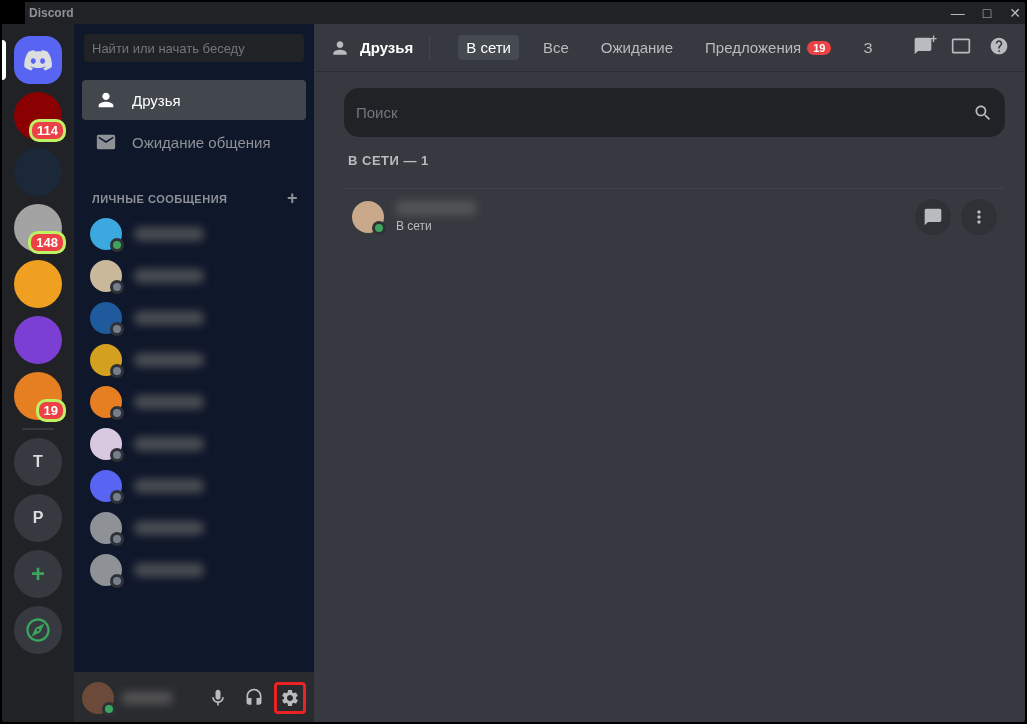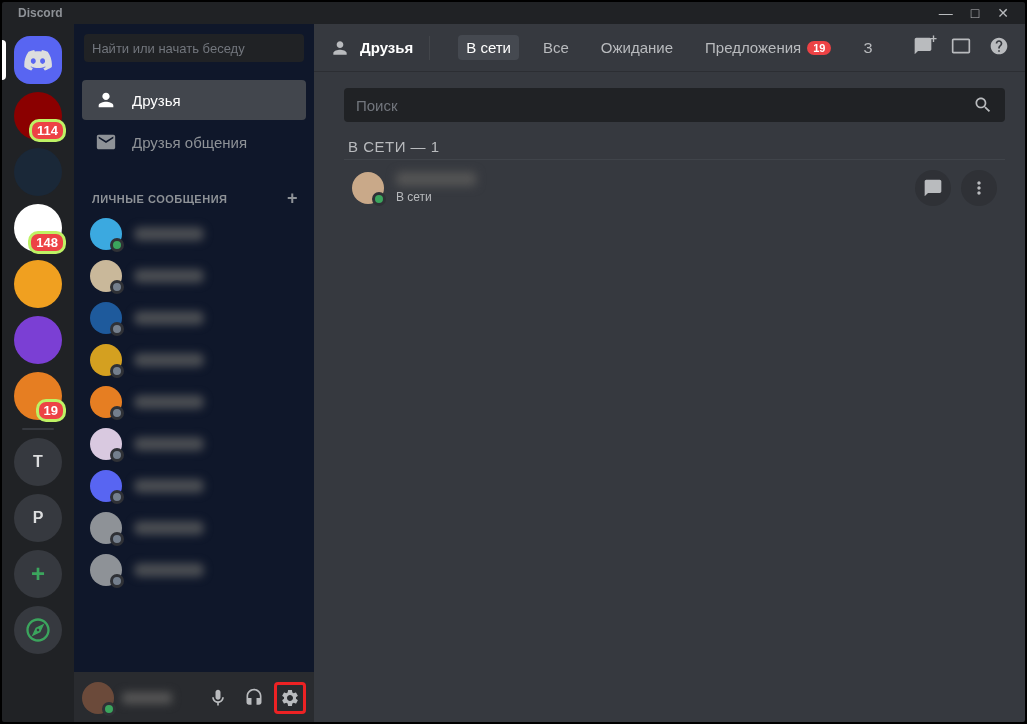--- a/index.html
+++ b/index.html
@@ -1,17 +1,17 @@
 <!DOCTYPE html>
 <html><head>
 <meta charset="utf-8">
 <style>
 * { margin:0; padding:0; box-sizing:border-box; font-family:Whitney,"Helvetica Neue",Helvetica,Arial,sans-serif; }
 body { background:#000; width:1027px; height:724px; overflow:hidden; border:2px solid #000; border-radius:4px; }
-.titlebar { height:22px; background:#202225; display:flex; align-items:center; padding:0 16px; justify-content:space-between; }
+.titlebar { height:22px; background:#202225; display:flex; align-items:center; padding:0 4px; justify-content:space-between;margin-left:23px; }
 .titlebar .title { color:#8e9297; font-size:12px; font-weight:600; }
 .win-controls { display:flex; gap:18px; color:#b9bbbe; }
 .win-controls span { cursor:pointer; font-size:14px; line-height:1; }
 .app { display:flex; height:700px; }
 .servers { width:72px; background:#202225; display:flex; flex-direction:column; align-items:center; padding:12px 0; gap:8px; overflow:hidden; }
 .server { width:48px; height:48px; border-radius:50%; background:#36393f; display:flex; align-items:center; justify-content:center; position:relative; cursor:pointer; color:#dcddde; font-size:16px; font-weight:600; overflow:visible; }
 .server.active { border-radius:16px; background:#5865f2; }
 .server.active::before { content:""; position:absolute; left:-16px; width:8px; height:40px; background:#fff; border-radius:0 4px 4px 0; }
 .server-badge { position:absolute; bottom:-2px; right:-4px; background:#ed4245; color:#fff; font-size:13px; font-weight:700; padding:1px 5px; border-radius:10px; border:3px solid #bef264; }
 .server-sep { width:32px; height:2px; background:#36393f; border-radius:1px; }
@@ -43,22 +43,22 @@
 .header { height:48px; border-bottom:1px solid #2c2e33; display:flex; align-items:center; padding:0 16px; gap:16px; }
 .header-left { display:flex; align-items:center; gap:10px; color:#fff; font-size:15px; font-weight:600; }
 .tabs { display:flex; gap:16px; align-items:center; margin-left:12px; }
 .tab { color:#b9bbbe; font-size:15px; padding:4px 8px; border-radius:4px; cursor:pointer; display:flex; align-items:center; gap:6px; }
 .tab.active { background:#454950; color:#fff; }
 .tab-badge { background:#ed4245; color:#fff; font-size:11px; font-weight:700; padding:1px 6px; border-radius:9px; }
 .header-divider { width:1px; height:24px; background:#42454a; }
 .header-icons { margin-left:auto; display:flex; gap:18px; color:#b9bbbe; align-items:center; }
 .header-icons .icon { cursor:pointer; position:relative; }
 .content { flex:1; padding:16px 20px 16px 30px; display:flex; flex-direction:column; }
-.search-input { background:#202225; height:34px; border-radius:4px; display:flex; align-items:center; padding:0 12px; color:#72767d; font-size:15px; justify-content:space-between; margin-bottom:16px; }
-.section-title { color:#b9bbbe; font-size:15px; font-weight:400; letter-spacing:0.5px; margin-bottom:4px; padding:0 4px; }
+.search-input { background:#202225; height:49px; border-radius:15px; display:flex; align-items:center; padding:0 12px; color:#72767d; font-size:15px; justify-content:space-between; margin-bottom:16px; }
+.section-title { color:#b9bbbe; font-size:13px; font-weight:700; letter-spacing:0.5px; margin-bottom:20px; padding:0 4px; }
 .friend-row { display:flex; align-items:center; padding:10px 8px; border-top:1px solid #40444a; gap:12px; }
 .friend-info { flex:1; }
 .friend-name { color:#fff; font-size:15px; font-weight:600; filter:blur(5px); background:#555; border-radius:4px; height:14px; width:80px; margin-bottom:4px; }
 .friend-status { color:#b9bbbe; font-size:12px; }
 .friend-actions { display:flex; gap:10px; }
 .action-btn { width:36px; height:36px; border-radius:50%; background:#2f3136; display:flex; align-items:center; justify-content:center; color:#b9bbbe; cursor:pointer; }
 svg { width:20px; height:20px; fill:currentColor; }
 .server svg { width:28px; height:28px; }
 .nav-item svg { width:22px; height:22px; }
 </style>
@@ -78,21 +78,21 @@
   <div class="servers" id="servers">
       <div class="server active">
         <svg viewBox="0 0 28 20" fill="#fff">
           <path d="M23.7 1.7C21.9.9 20 .3 18 .0c-.2.4-.5 1-.7 1.4-2.1-.3-4.3-.3-6.4 0-.2-.5-.5-1-.7-1.4-2 .3-3.9.9-5.7 1.7C.9 6.9-.1 12 .4 17c2.4 1.8 4.7 2.8 7 3.5.6-.8 1.1-1.6 1.5-2.5-.8-.3-1.6-.7-2.4-1.1.2-.1.4-.3.6-.4 4.6 2.1 9.5 2.1 14 0 .2.2.4.3.6.4-.8.5-1.6.8-2.4 1.1.4.9.9 1.7 1.5 2.5 2.3-.7 4.6-1.8 7-3.5.6-5.8-1-10.8-4.1-15.3zM9.3 13.9c-1.4 0-2.5-1.3-2.5-2.8s1.1-2.8 2.5-2.8 2.5 1.3 2.5 2.8-1.1 2.8-2.5 2.8zm9.3 0c-1.4 0-2.5-1.3-2.5-2.8s1.1-2.8 2.5-2.8 2.5 1.3 2.5 2.8-1.1 2.8-2.5 2.8z"></path>
         </svg>
       </div>
       <div class="server" style="background: rgb(139, 0, 0);">
         <div class="server-badge">114</div>
       </div>
       <div class="server" style="background: rgb(26, 40, 56);"></div>
-      <div class="server" style="background: #ffffff;">
+      <div class="server" style="background: #a3a3a3;">
         <div class="server-badge">148</div>
       </div>
       <div class="server" style="background: rgb(240, 160, 32);"></div>
       <div class="server" style="background: rgb(123, 63, 212);"></div>
       <div class="server" style="background: rgb(230, 126, 34);">
         <div class="server-badge">19</div>
       </div>
       <div class="server-sep"></div>
       <div class="server" style="background: rgb(54, 57, 63); color: rgb(220, 221, 222);">T</div>
       <div class="server" style="background: rgb(54, 57, 63); color: rgb(220, 221, 222);">P</div>
@@ -116,21 +116,21 @@
             </svg>
           </span>
           <span>Друзья</span>
         </div>
         <div class="nav-item">
           <span class="icon">
             <svg viewBox="0 0 24 24">
               <path d="M20 4H4c-1.1 0-2 .9-2 2v12c0 1.1.9 2 2 2h16c1.1 0 2-.9 2-2V6c0-1.1-.9-2-2-2zm0 4l-8 5-8-5V6l8 5 8-5v2z"></path>
             </svg>
           </span>
-          <span>Друзья общения</span>
+          <span>Ожидание общения</span>
         </div>
       </div>
     <div class="dm-header">
       <span>ЛИЧНЫЕ СООБЩЕНИЯ</span>
       <span class="plus">+</span>
     </div>
     <div class="dm-list" id="dm-list">
         <div class="dm-item">
           <div class="avatar" style="background:#3ba9e0">
             <div class="status-dot status-online"></div>

